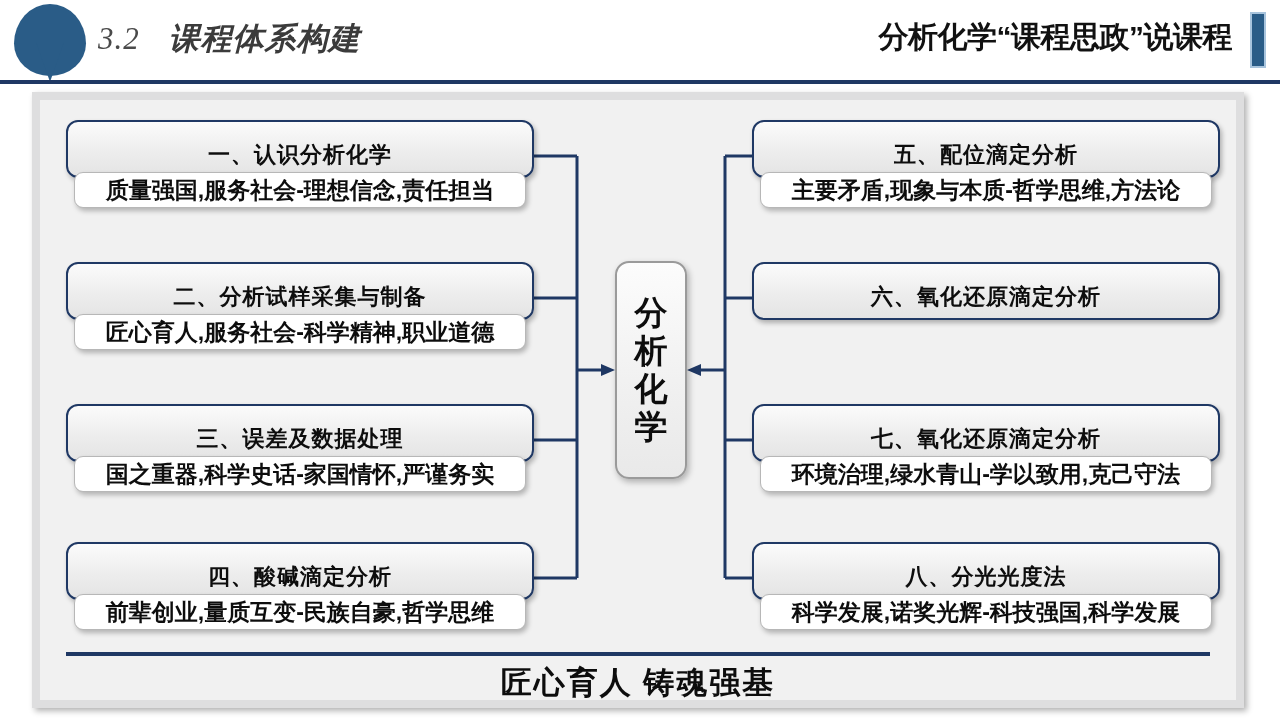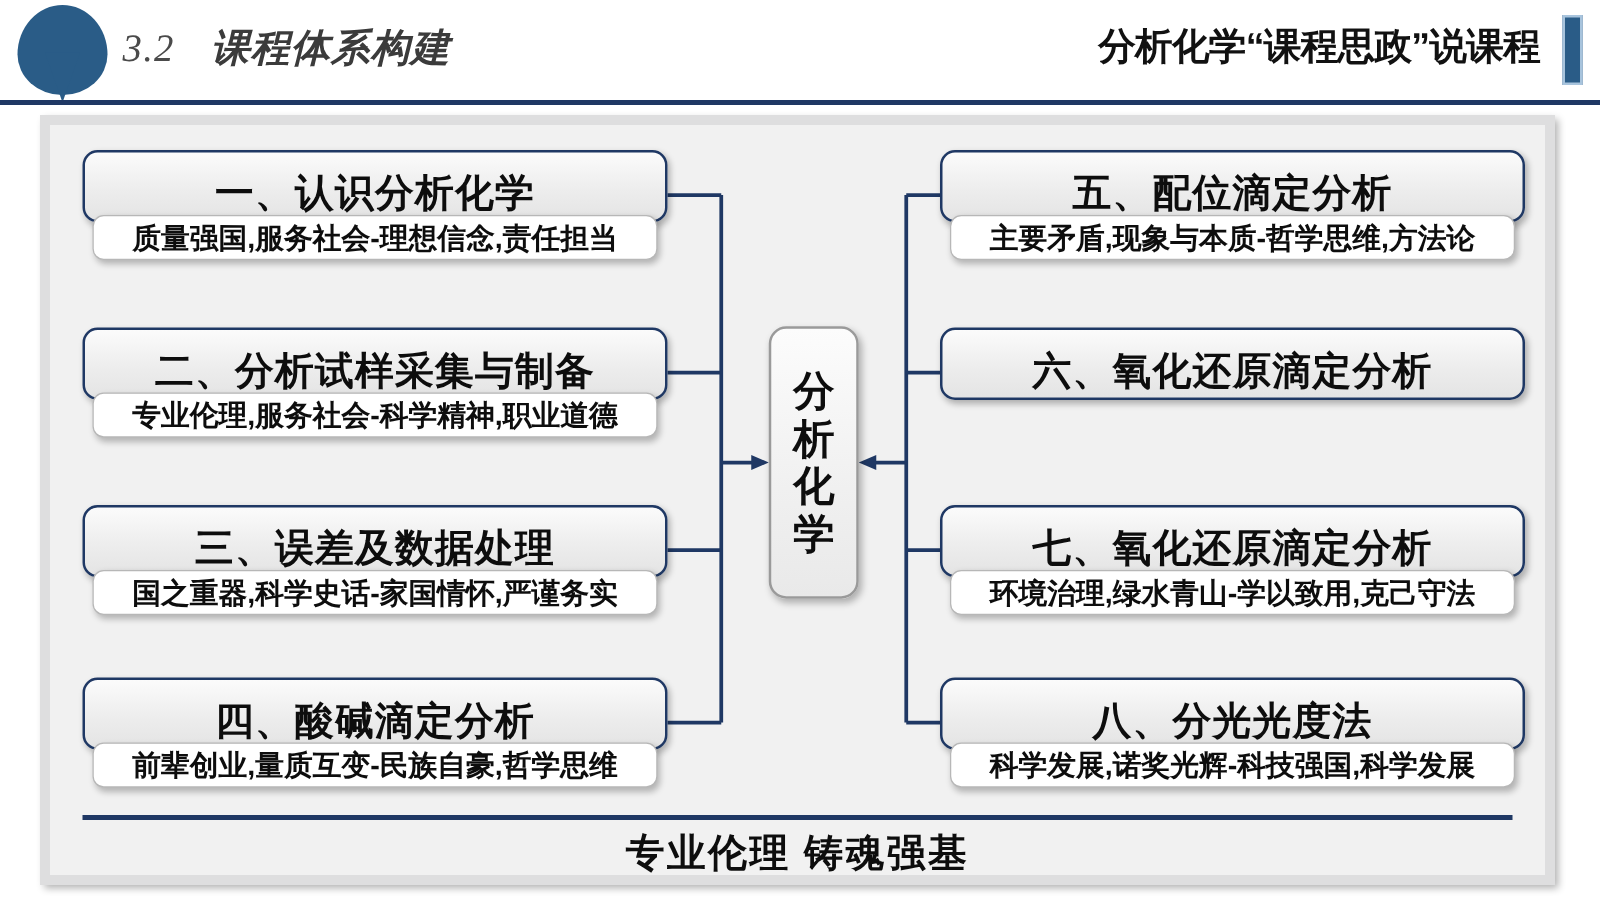--- a/index.html
+++ b/index.html
@@ -112,21 +112,21 @@
     border: 2px solid #1f3864;
     border-radius: 12px;
     background: linear-gradient(to bottom, #fbfbfb 0%, #ededed 55%, #e4e4e4 100%);
     box-shadow: 2px 3px 5px rgba(0,0,0,0.28);
     display: flex;
     align-items: center;
     justify-content: center;
     box-sizing: border-box;
   }
   .module-title span {
-    font-size: 31px;
+    font-size: 22px;
     font-weight: bold;
     color: #0d0d0d;
     letter-spacing: 1px;
     white-space: nowrap;
     margin-top: 12px;
   }
   .module-sub {
     position: relative;
     margin-top: -6px;
     margin-left: 8px;
@@ -246,21 +246,21 @@
       <div class="module-sub">
         <span>质量强国,服务社会-理想信念,责任担当</span>
       </div>
     </div>
 
     <div class="module left" style="top:162px">
       <div class="module-title">
         <span>二、分析试样采集与制备</span>
       </div>
       <div class="module-sub">
-        <span>专业伦理,服务社会-科学精神,职业道德</span>
+        <span>匠心育人,服务社会-科学精神,职业道德</span>
       </div>
     </div>
 
     <div class="module left" style="top:304px">
       <div class="module-title">
         <span>三、误差及数据处理</span>
       </div>
       <div class="module-sub">
         <span>国之重器,科学史话-家国情怀,严谨务实</span>
       </div>
@@ -309,16 +309,16 @@
     </div>
 
     <div class="center-node">
       <span>分</span>
       <span>析</span>
       <span>化</span>
       <span>学</span>
     </div>
 
     <div class="footer-rule"></div>
-    <div class="footer-text">专业伦理  铸魂强基</div>
+    <div class="footer-text">匠心育人  铸魂强基</div>
 
   </div>
 </div>
 
 </body></html>

